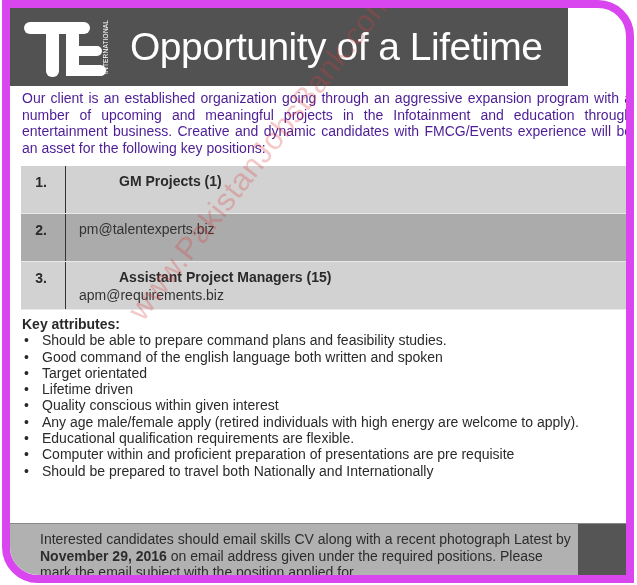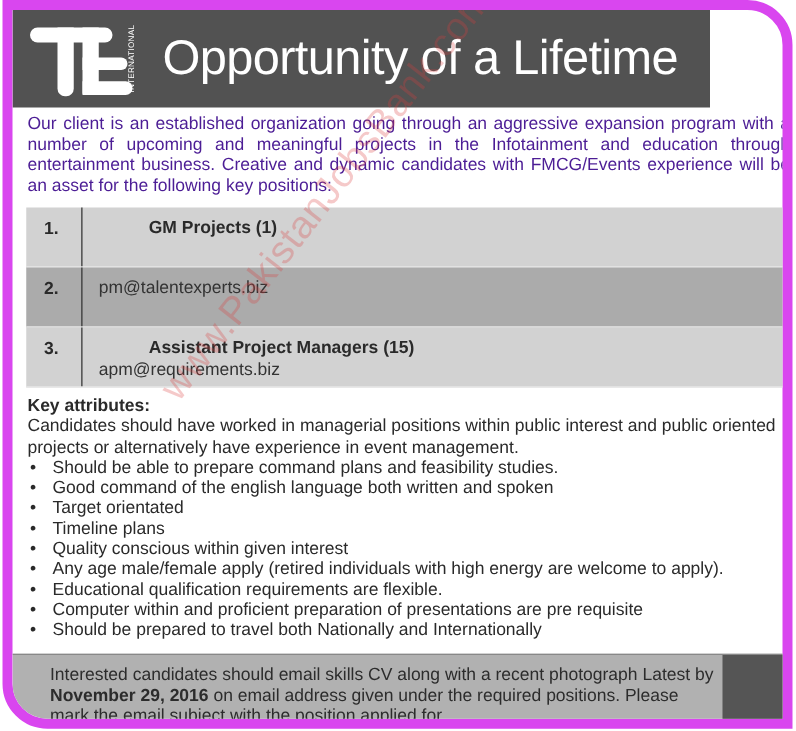--- a/index.html
+++ b/index.html
@@ -113,26 +113,25 @@
       <div class="pos-num">3.</div>
       <div class="pos-info">
         <div class="pos-title">Assistant Project Managers (15)</div>
         <div class="pos-email">apm@requirements.biz</div>
       </div>
     </div>
   </div>
 
   <div class="attrs">
     <div class="attrs-heading">Key attributes:</div>
-    <div class="attrs-lead">Candidates should have worked in managerial positions within public interest and public oriented projects or alternatively have experience in event management.</div>
     <ul class="attrs-list">
       <li><span class="bullet">•</span><span>Should be able to prepare command plans and feasibility studies.</span></li>
       <li><span class="bullet">•</span><span>Good command of the english language both written and spoken</span></li>
       <li><span class="bullet">•</span><span>Target orientated</span></li>
-      <li><span class="bullet">•</span><span>Timeline plans</span></li>
+      <li><span class="bullet">•</span><span>Lifetime driven</span></li>
       <li><span class="bullet">•</span><span>Quality conscious within given interest</span></li>
       <li><span class="bullet">•</span><span>Any age male/female apply (retired individuals with high energy are welcome to apply).</span></li>
       <li><span class="bullet">•</span><span>Educational qualification requirements are flexible.</span></li>
       <li><span class="bullet">•</span><span>Computer within and proficient preparation of presentations are pre requisite</span></li>
       <li><span class="bullet">•</span><span>Should be prepared to travel both Nationally and Internationally</span></li>
     </ul>
   </div>
 
   <div class="footer">
     <p class="footer-text"><span>Interested candidates should email skills CV along with a recent photograph Latest by </span><b>November 29, 2016</b><span> on email address given under the required positions. Please mark the email subject with the position applied for.</span></p>

